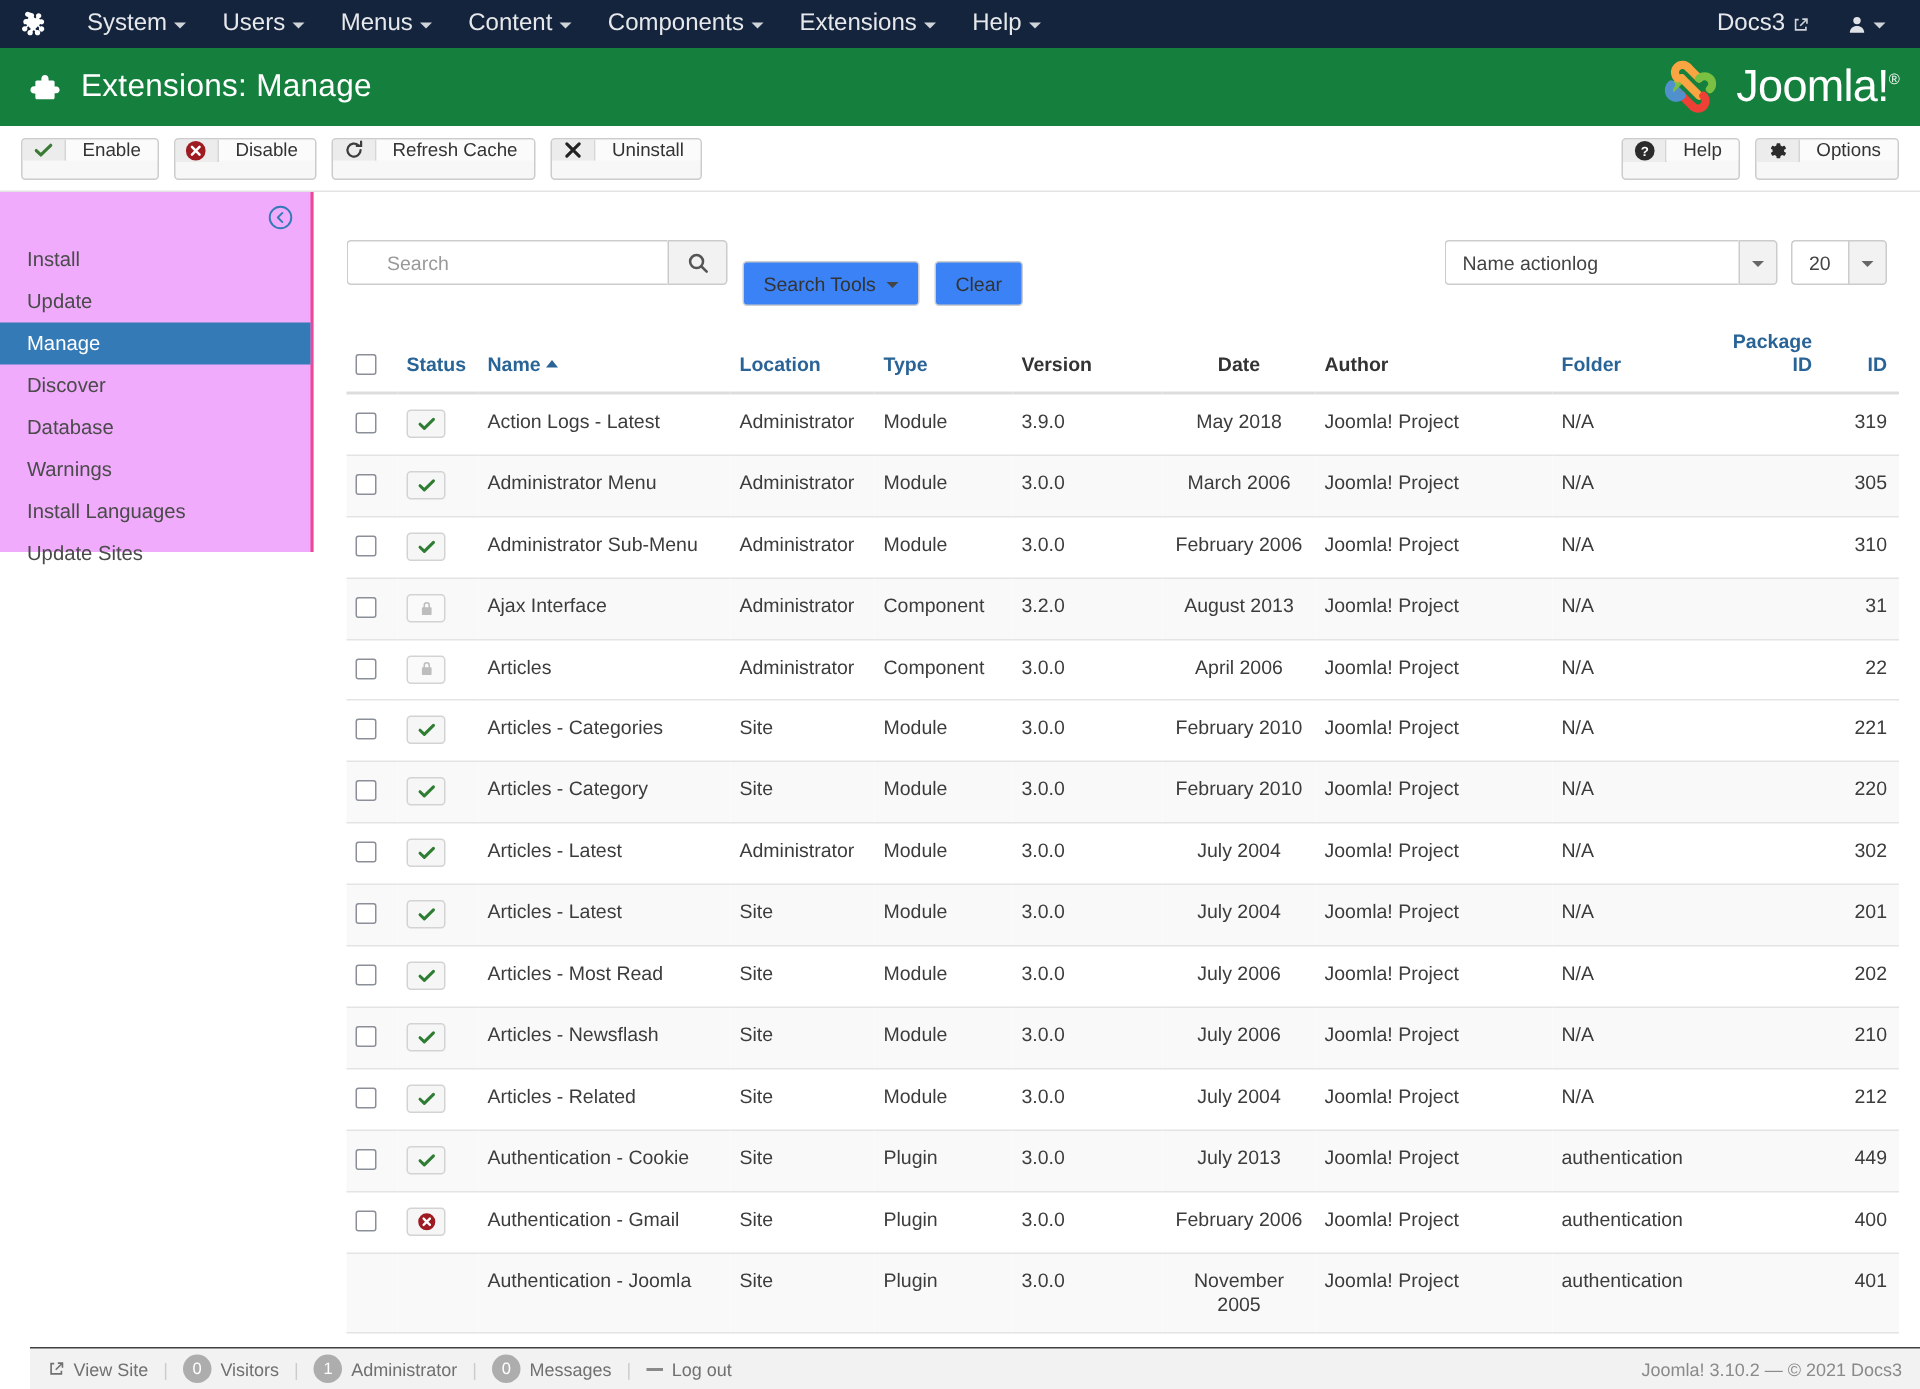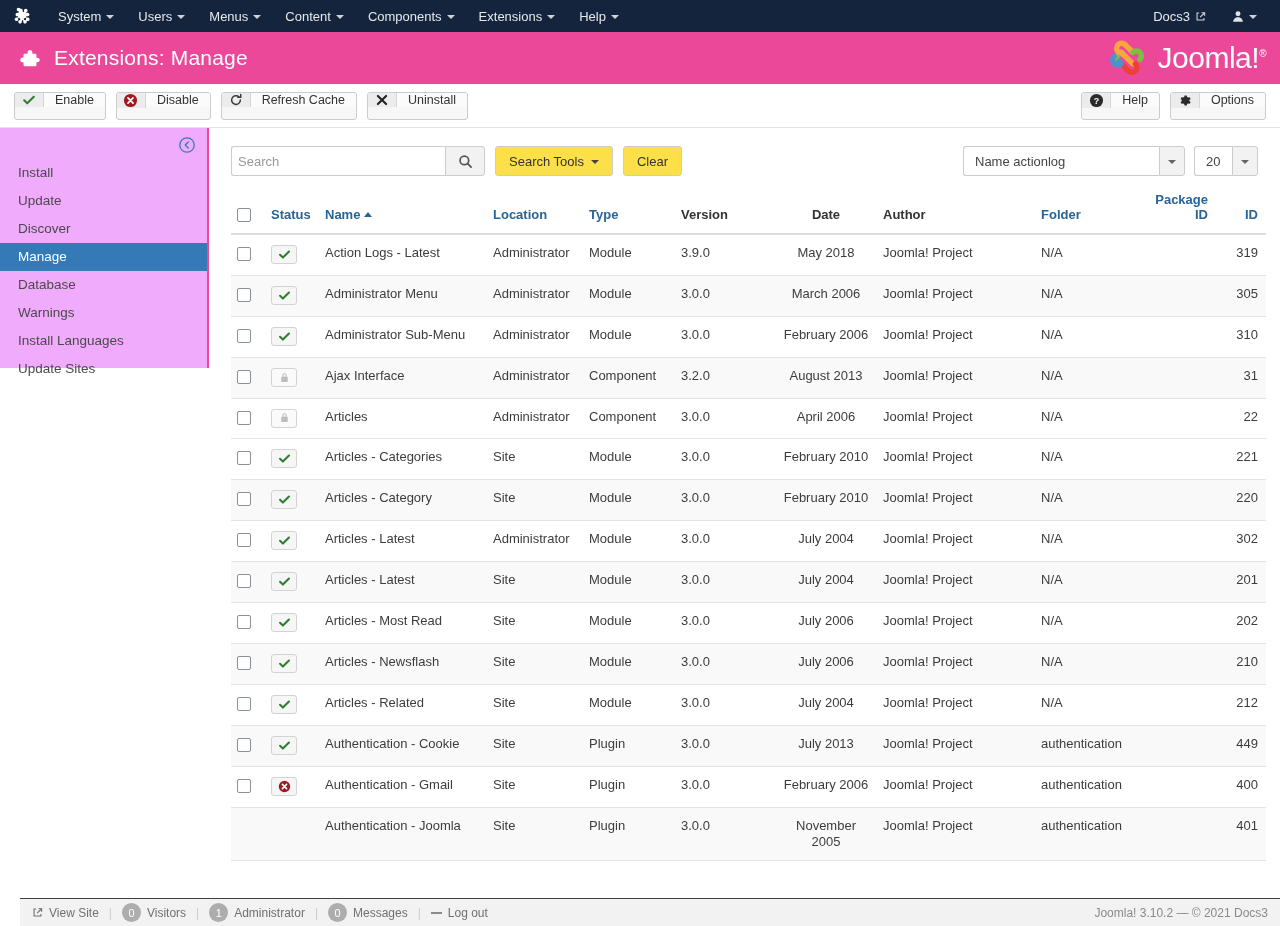--- a/index.html
+++ b/index.html
@@ -14,21 +14,21 @@
   }
 
   
   #topbar {
     height: 32px;
     background: #14243d;
     display: flex;
     align-items: center;
     padding: 0 12px 0 10px;
     color: #e8eaed;
-    font-size: 13px;
+    font-size: 16px;
   }
   #brand-mark {
     width: 26px; height: 22px;
     display: flex; align-items: center; justify-content: center;
     margin-right: 10px;
   }
   .topnav { display: flex; align-items: center; }
   .topnav-item {
     display: flex; align-items: center; gap: 5px;
     padding: 6px 12px;
@@ -52,21 +52,21 @@
     display: flex; align-items: center; gap: 5px;
     padding: 6px 11px;
     color: #e6e8eb;
     cursor: pointer;
     white-space: nowrap;
   }
 
   
   #subhead {
     height: 52px;
-    background: #ec4899;
+    background: #15803d;
     display: flex;
     align-items: center;
     padding: 0 14px 0 18px;
     position: relative;
   }
   #page-title-wrap { display: flex; align-items: center; gap: 13px; }
   #page-title {
     color: #ffffff;
     font-size: 21px;
     font-weight: 400;
@@ -164,47 +164,48 @@
     align-items: center;
     gap: 10px;
     margin-bottom: 16px;
   }
   .input-group { display: flex; height: 30px; }
   #search-input {
     width: 214px;
     border: 1px solid #cccccc;
     border-right: none;
     border-radius: 3px 0 0 3px;
-    padding: 0 6px;
+    padding: 0 26px;
     font-size: 13px;
     font-family: "Liberation Sans", sans-serif;
     color: #555555;
     outline: none;
     background: #ffffff;
   }
   #search-input::placeholder { color: #999999; }
   #search-btn {
     width: 40px;
     border: 1px solid #cccccc;
     border-radius: 0 3px 3px 0;
     background: #f2f2f2;
     display: flex; align-items: center; justify-content: center;
     cursor: pointer;
   }
   .plain-btn {
     height: 30px;
     border: 1px solid #cccccc;
     border-radius: 3px;
-    background: #fde047;
+    background: #3b82f6;
     display: flex; align-items: center; gap: 7px;
     padding: 0 13px;
     font-size: 13px;
     color: #333333;
     cursor: pointer;
     white-space: nowrap;
+    margin-top: 28px;
   }
   #filter-right { margin-left: auto; display: flex; gap: 9px; }
   .select-group { display: flex; height: 30px; }
   .select-face {
     border: 1px solid #cccccc;
     border-right: none;
     border-radius: 3px 0 0 3px;
     background: #ffffff;
     display: flex; align-items: center;
     padding: 0 11px;
@@ -468,22 +469,22 @@
   <div id="sidebar">
     <div id="sidebar-collapse">
       <svg width="18" height="18" viewBox="0 0 20 20" fill="none" stroke="#337ab7" stroke-width="1.4">
         <circle cx="10" cy="10" r="8"></circle>
         <path d="M11.4 6.6 8 10l3.4 3.4" stroke-linecap="round" stroke-linejoin="round"></path>
       </svg>
     </div>
     <div id="sidebar-menu">
       <div class="side-item"><span>Install</span></div>
       <div class="side-item"><span>Update</span></div>
+      <div class="side-item active"><span>Manage</span></div>
       <div class="side-item"><span>Discover</span></div>
-      <div class="side-item active"><span>Manage</span></div>
       <div class="side-item"><span>Database</span></div>
       <div class="side-item"><span>Warnings</span></div>
       <div class="side-item"><span>Install Languages</span></div>
       <div class="side-item"><span>Update Sites</span></div>
     </div>
   </div>
 
   <div id="main">
 
     <div id="filterbar">

